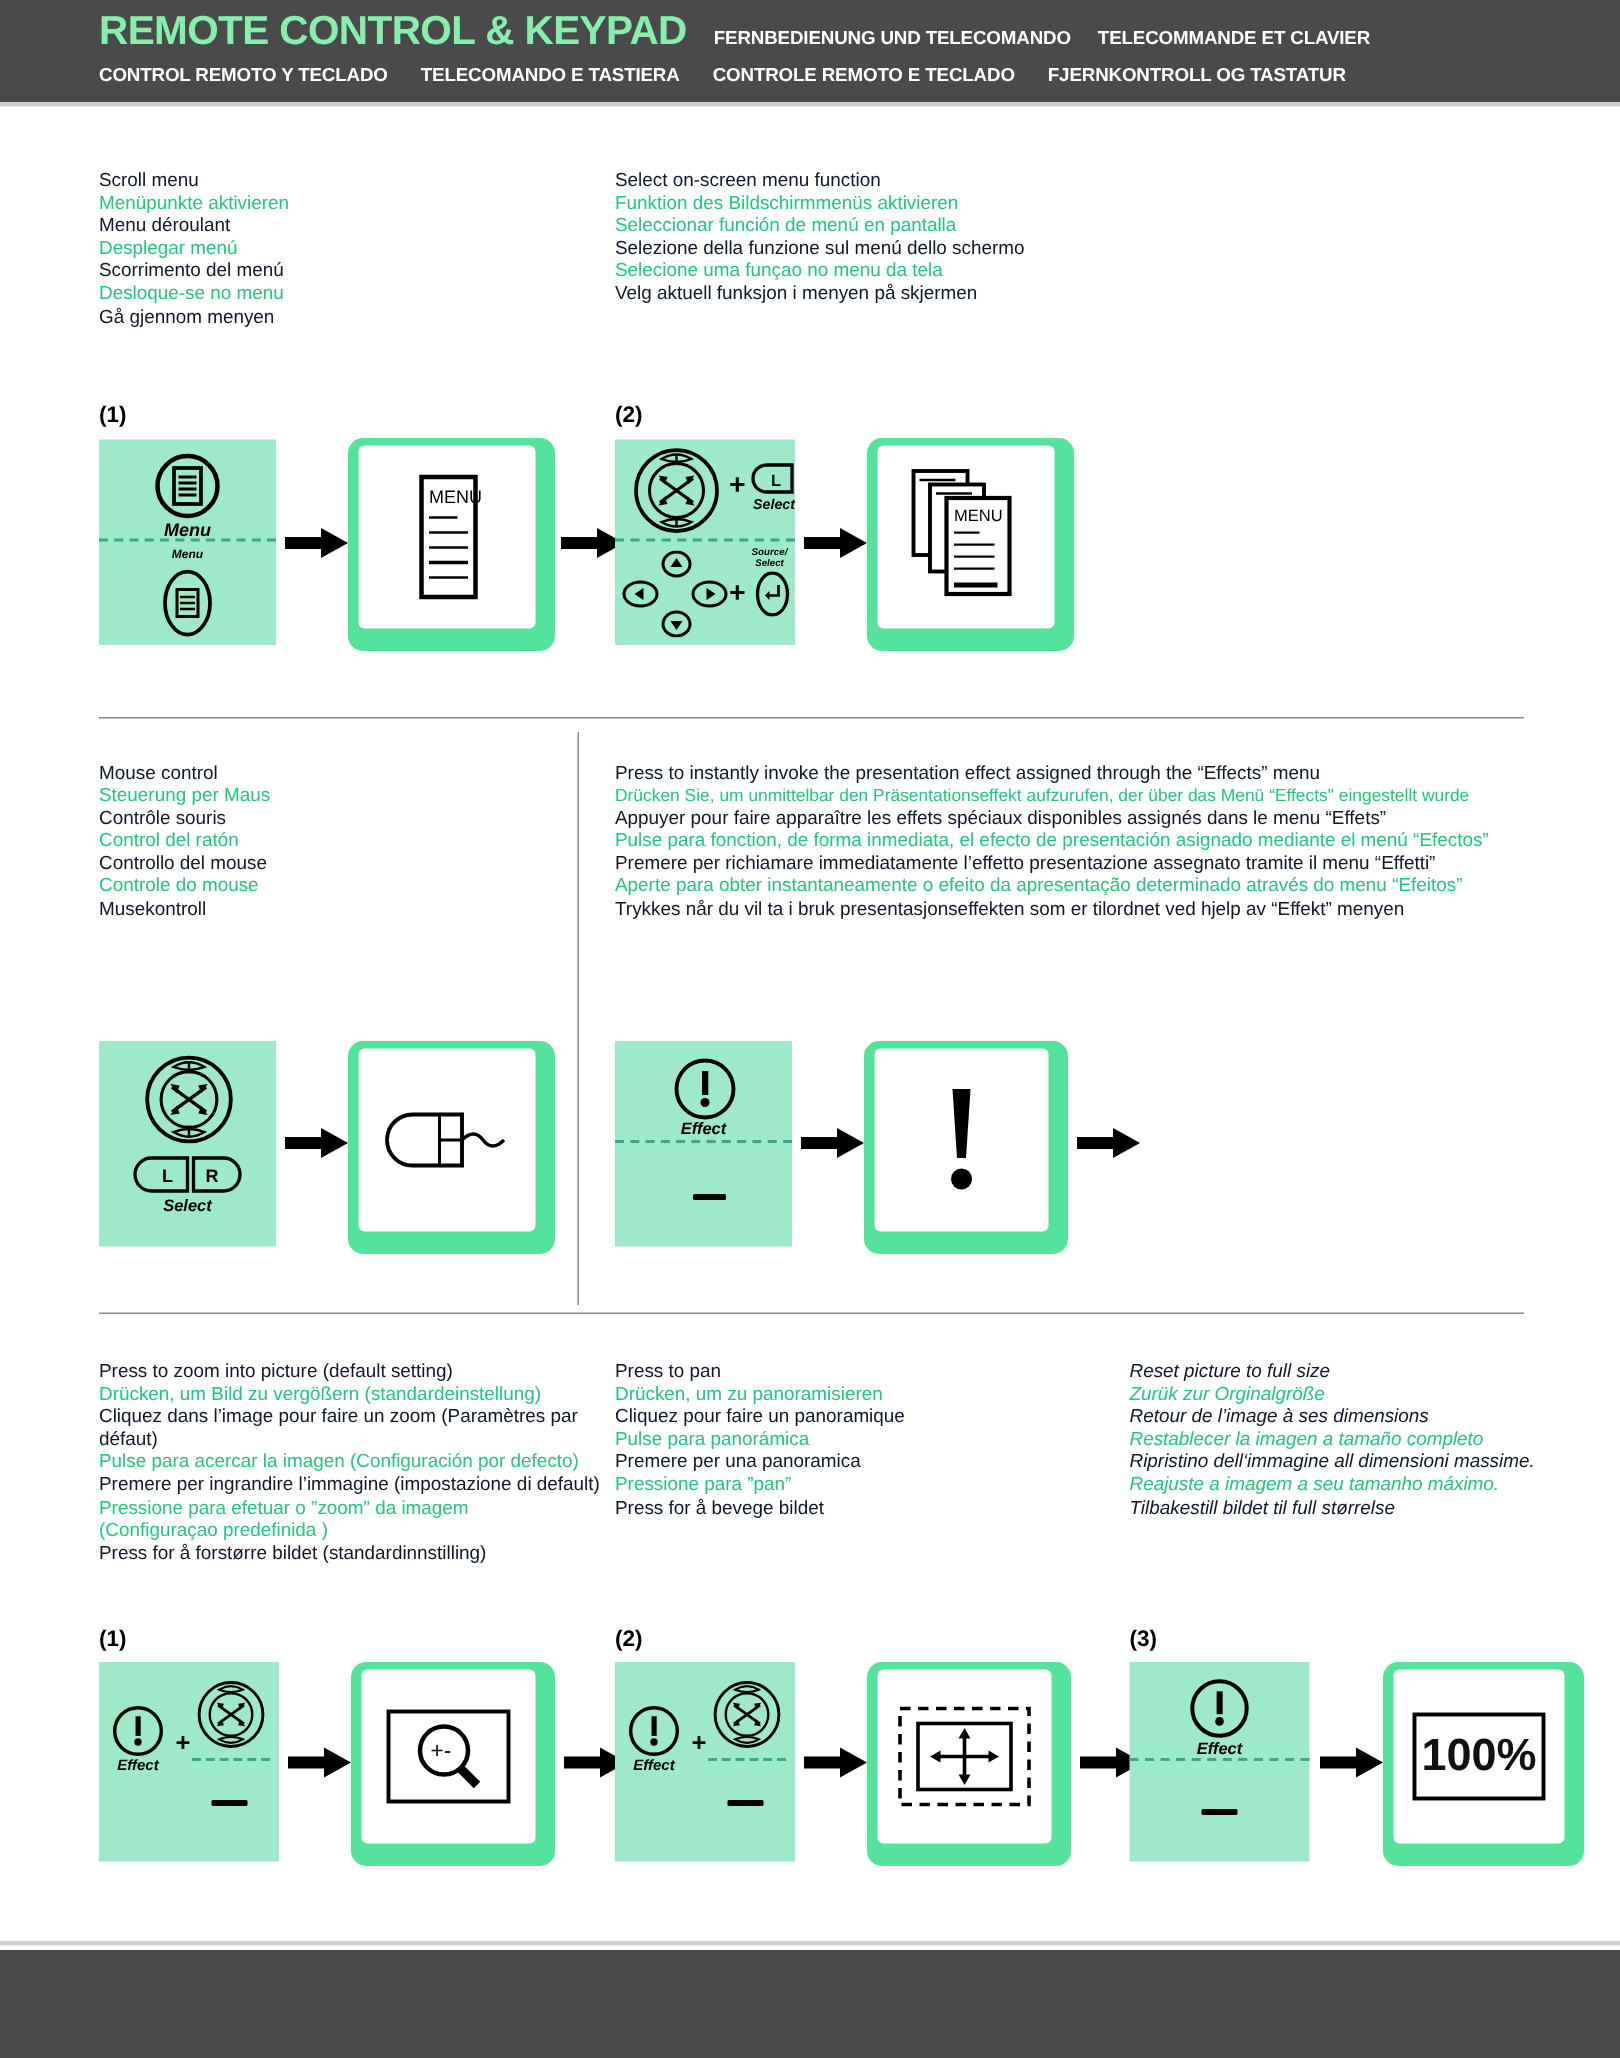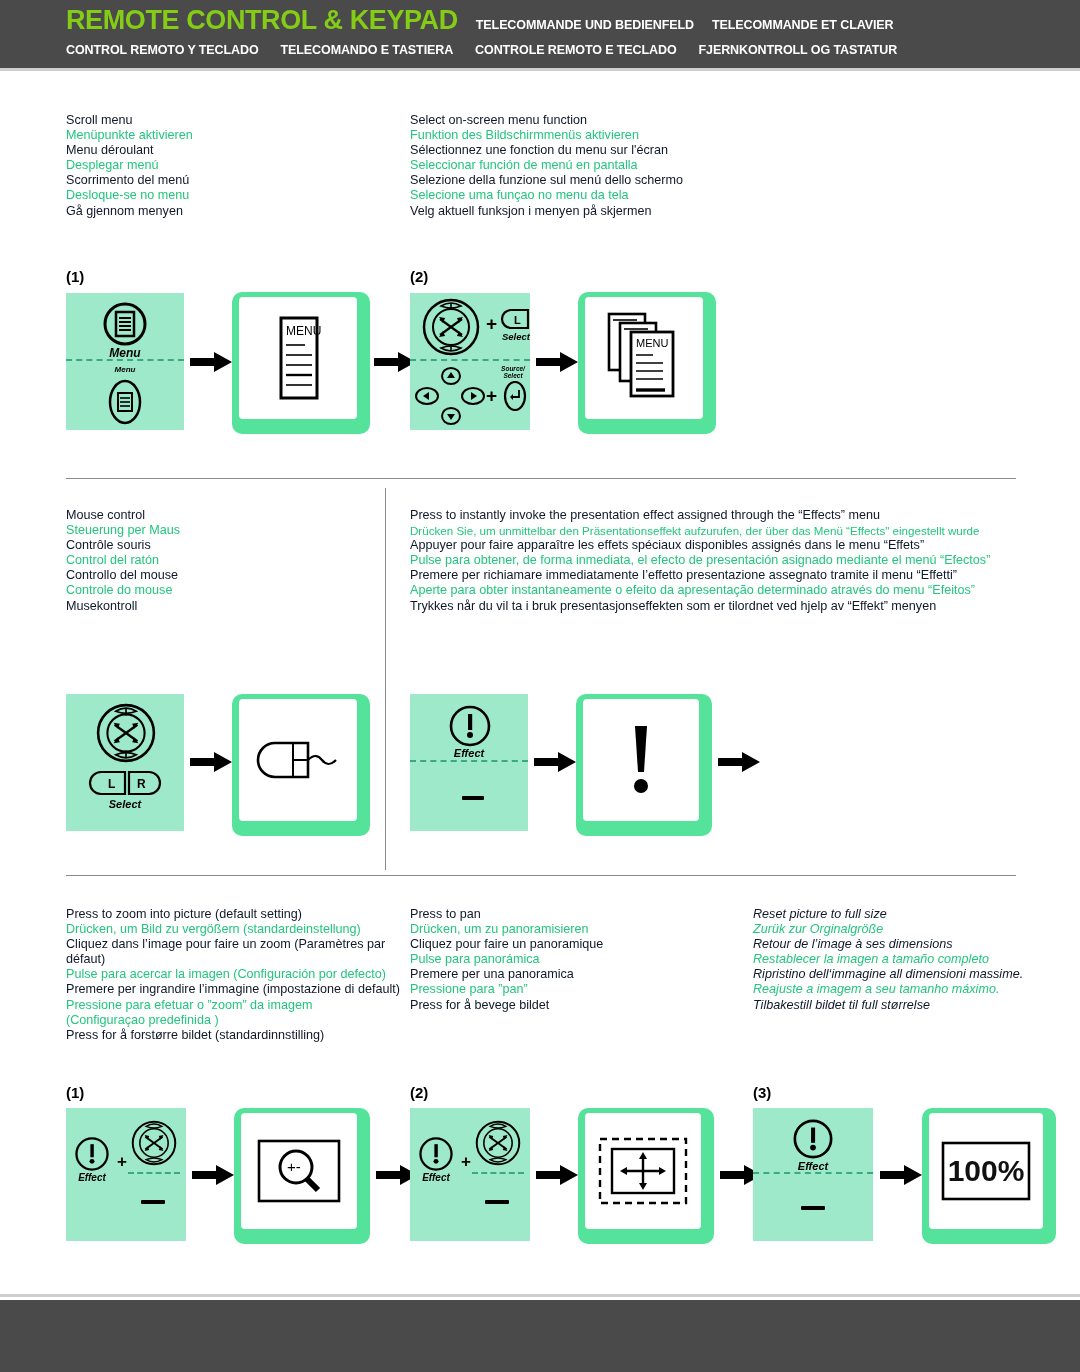--- a/index.html
+++ b/index.html
@@ -15,21 +15,21 @@
   
   .header{
     position:absolute;left:0;top:0;width:1080px;height:68px;
     background:#4a4a4a;
   }
   .header-line1{
     position:absolute;left:66px;top:5px;
     display:flex;align-items:baseline;gap:18px;white-space:nowrap;
   }
   .h-title{
-    color:#84cc16;font-size:27px;font-weight:bold;letter-spacing:-0.4px;
+    color:#86efac;font-size:27px;font-weight:bold;letter-spacing:-0.4px;
     font-family:"Liberation Sans", sans-serif;
   }
   .h-sub{
     color:#ffffff;font-size:12.5px;font-weight:bold;letter-spacing:-0.1px;
   }
   .header-line2{
     position:absolute;left:66px;top:43px;
     display:flex;gap:22px;white-space:nowrap;
   }
   .header-rule{
@@ -88,21 +88,21 @@
   .pct{font-size:30px;color:#111;font-family:"Liberation Sans",sans-serif;font-weight:bold;}
 </style>
 </head>
 <body>
 
 <div class="page">
 
   <div class="header">
     <div class="header-line1">
       <span class="h-title">REMOTE CONTROL &amp; KEYPAD</span>
-      <span class="h-sub">TELECOMMANDE UND BEDIENFELD</span>
+      <span class="h-sub">FERNBEDIENUNG UND TELECOMANDO</span>
       <span class="h-sub">TELECOMMANDE ET CLAVIER</span>
     </div>
     <div class="header-line2">
       <span class="h-sub">CONTROL REMOTO Y TECLADO</span>
       <span class="h-sub">TELECOMANDO E TASTIERA</span>
       <span class="h-sub">CONTROLE REMOTO E TECLADO</span>
       <span class="h-sub">FJERNKONTROLL OG TASTATUR</span>
     </div>
   </div>
   <div class="header-rule"></div>
@@ -113,21 +113,20 @@
     <div class="tline">Menu déroulant</div>
     <div class="tline alt">Desplegar menú</div>
     <div class="tline">Scorrimento del menú</div>
     <div class="tline alt">Desloque-se no menu</div>
     <div class="tline">Gå gjennom menyen</div>
   </div>
 
   <div class="tcol" style="left:410px;top:113px;width:600px;">
     <div class="tline">Select on-screen menu function</div>
     <div class="tline alt">Funktion des Bildschirmmenüs aktivieren</div>
-    <div class="tline">Sélectionnez une fonction du menu sur l'écran</div>
     <div class="tline alt">Seleccionar función de menú en pantalla</div>
     <div class="tline">Selezione della funzione sul menú dello schermo</div>
     <div class="tline alt">Selecione uma funçao no menu da tela</div>
     <div class="tline">Velg aktuell funksjon i menyen på skjermen</div>
   </div>
 
   <div class="steplabel" style="left:66px;top:268px;">(1)</div>
   <div class="steplabel" style="left:410px;top:268px;">(2)</div>
 
   <div class="keypanel" style="left:66px;top:293px;width:118px;height:137px;">
@@ -249,21 +248,21 @@
     <div class="tline alt">Control del ratón</div>
     <div class="tline">Controllo del mouse</div>
     <div class="tline alt">Controle do mouse</div>
     <div class="tline">Musekontroll</div>
   </div>
 
   <div class="tcol" style="left:410px;top:508px;width:610px;">
     <div class="tline">Press to instantly invoke the presentation effect assigned through the “Effects” menu</div>
     <div class="tline alt" style="font-size:11.6px;">Drücken Sie, um unmittelbar den Präsentationseffekt aufzurufen, der über das Menü “Effects" eingestellt wurde</div>
     <div class="tline">Appuyer pour faire apparaître les effets spéciaux disponibles assignés dans le menu “Effets”</div>
-    <div class="tline alt">Pulse para obtener, de forma inmediata, el efecto de presentación asignado mediante el menú “Efectos”</div>
+    <div class="tline alt">Pulse para fonction, de forma inmediata, el efecto de presentación asignado mediante el menú “Efectos”</div>
     <div class="tline">Premere per richiamare immediatamente l’effetto presentazione assegnato tramite il menu “Effetti”</div>
     <div class="tline alt">Aperte para obter instantaneamente o efeito da apresentação determinado através do menu “Efeitos”</div>
     <div class="tline">Trykkes når du vil ta i bruk presentasjonseffekten som er tilordnet ved hjelp av “Effekt” menyen</div>
   </div>
 
   <div class="keypanel" style="left:66px;top:694px;width:118px;height:137px;">
     <svg style="position:absolute;left:25px;top:8px;" width="70" height="62" viewBox="0 0 66 60">
       <circle cx="33" cy="30" r="27" fill="none" stroke="#000" stroke-width="2.5"></circle>
       <circle cx="33" cy="30" r="18" fill="none" stroke="#000" stroke-width="2"></circle>
       <path d="M23 9 q10 -6 20 0 q-10 4 -20 0 Z" fill="none" stroke="#000" stroke-width="1.6"></path>

